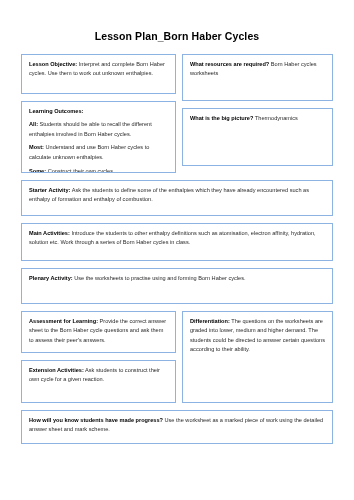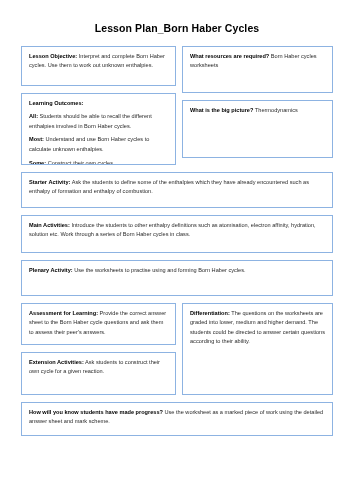--- a/index.html
+++ b/index.html
@@ -12,21 +12,21 @@
     background: #ffffff;
     font-family: "Liberation Sans", sans-serif;
     color: #000000;
     overflow: hidden;
   }
   .page {
     position: relative;
     width: 354px;
     height: 376px;
     box-sizing: border-box;
-    padding: 8px 21px;
+    padding: 16px 21px;
   }
   .doc-title {
     text-align: center;
     font-size: 10.5px;
     font-weight: bold;
     letter-spacing: 0.1px;
     margin: 0;
     padding-top: 14px;
     padding-bottom: 11px;
     line-height: 1.2;

